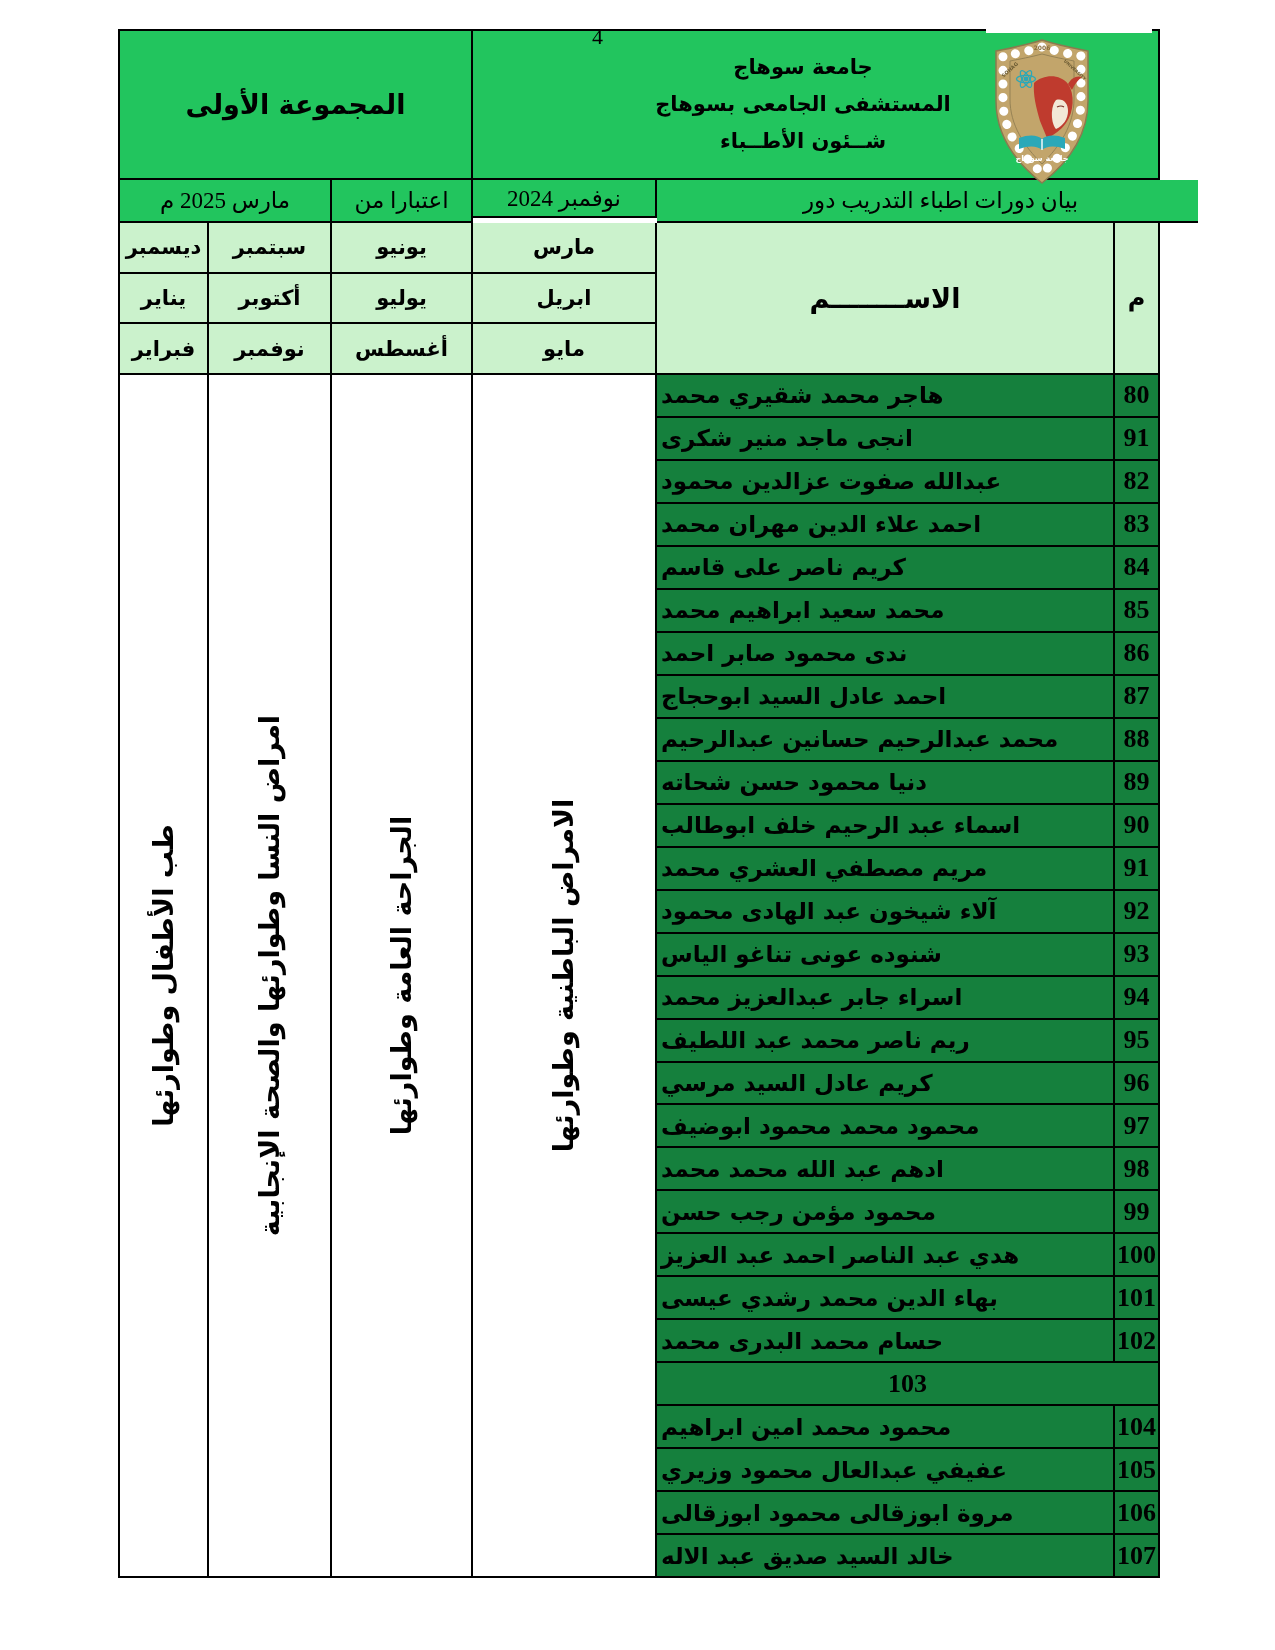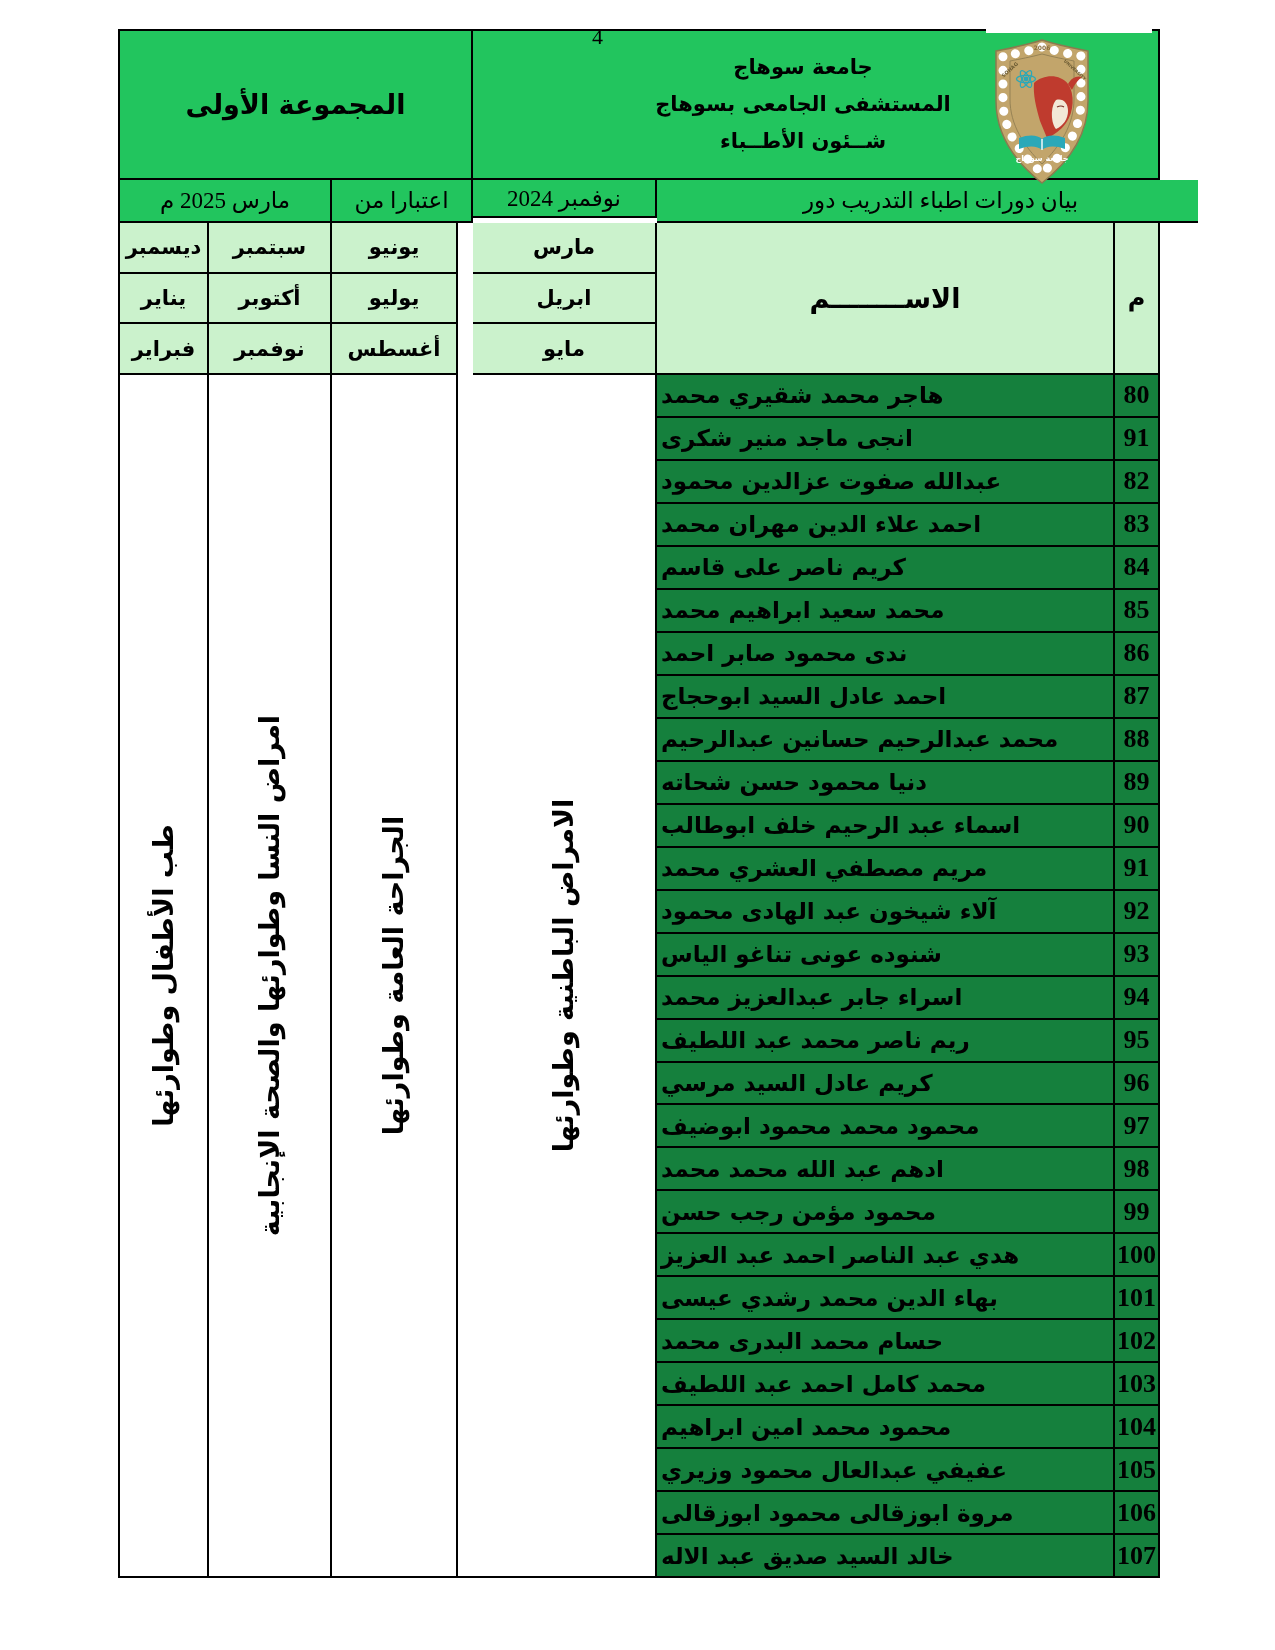--- a/index.html
+++ b/index.html
@@ -26,21 +26,21 @@
   .logo{position:absolute;left:517px;top:6px;width:104px;height:150px;z-index:2;}
   .r2{font-family:"Liberation Serif","DejaVu Sans",serif;font-size:23px;direction:rtl;}
   .r2c1{left:0;top:149px;width:212px;height:43px;}
   .r2c2{left:212px;top:149px;width:141px;height:43px;}
   .r2c3{left:353px;top:149px;width:184px;height:38px;}
   .r2c4{left:537px;top:149px;width:541px;height:43px;padding-left:26px;}
   .hname{left:537px;top:192px;width:458px;height:152px;font-weight:bold;font-size:27px;direction:rtl;}
   .hserial{left:995px;top:192px;width:43px;height:152px;font-weight:bold;font-size:24px;}
   .mstack{position:absolute;display:flex;flex-direction:column;box-sizing:border-box;border-right:2px solid var(--line);top:192px;height:152px;}
   .q0{left:353px;width:184px;}
-  .q1{left:212px;width:126px;}
+  .q1{left:212px;width:141px;}
   .q2{left:89px;width:123px;}
   .q3{left:0;width:89px;}
   .mcell{flex:1;display:flex;align-items:center;justify-content:center;background:var(--green);border-bottom:2px solid var(--line);box-sizing:border-box;font-weight:bold;font-size:21px;direction:rtl;}
   .dept{position:absolute;top:344px;height:1201px;box-sizing:border-box;border-right:2px solid var(--line);display:flex;align-items:center;justify-content:center;background:#fff;}
   .dept span{transform:rotate(-90deg);white-space:nowrap;font-weight:bold;font-size:27px;direction:rtl;}
   .drows{position:absolute;left:537px;top:344px;width:501px;height:1201px;display:flex;flex-direction:column;}
   .drow{flex:1 1 0;display:flex;border-bottom:2px solid var(--line);box-sizing:border-box;background:#15803d;}
   .drow:last-child{border-bottom:none;}
   .dname{width:458px;box-sizing:border-box;border-right:2px solid var(--line);display:flex;align-items:center;justify-content:flex-end;direction:rtl;padding-left:4px;padding-right:5px;font-weight:bold;font-size:23px;white-space:nowrap;overflow:hidden;}
   .dno{flex:1;display:flex;align-items:center;justify-content:center;font-family:"Liberation Serif","DejaVu Sans",serif;font-weight:bold;font-size:26px;}
@@ -222,21 +222,20 @@
       </div>
         <div class="drow">
         <div class="dname">بهاء الدين محمد رشدي عيسى</div>
         <div class="dno">101</div>
       </div>
         <div class="drow">
         <div class="dname">حسام محمد البدرى محمد</div>
         <div class="dno">102</div>
       </div>
         <div class="drow">
-        <div class="dname">محمد كامل احمد عبد اللطيف</div>
         <div class="dno">103</div>
       </div>
         <div class="drow">
         <div class="dname">محمود محمد امين ابراهيم</div>
         <div class="dno">104</div>
       </div>
         <div class="drow">
         <div class="dname">عفيفي عبدالعال محمود وزيري</div>
         <div class="dno">105</div>
       </div>

